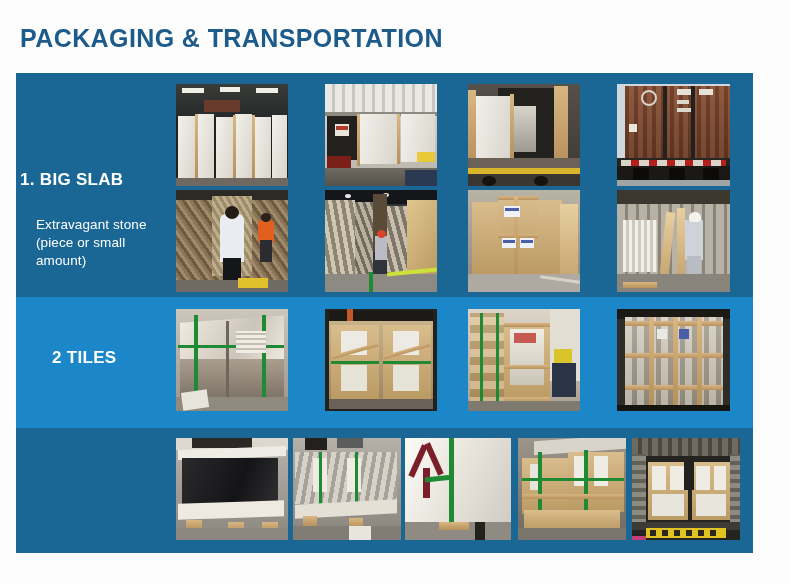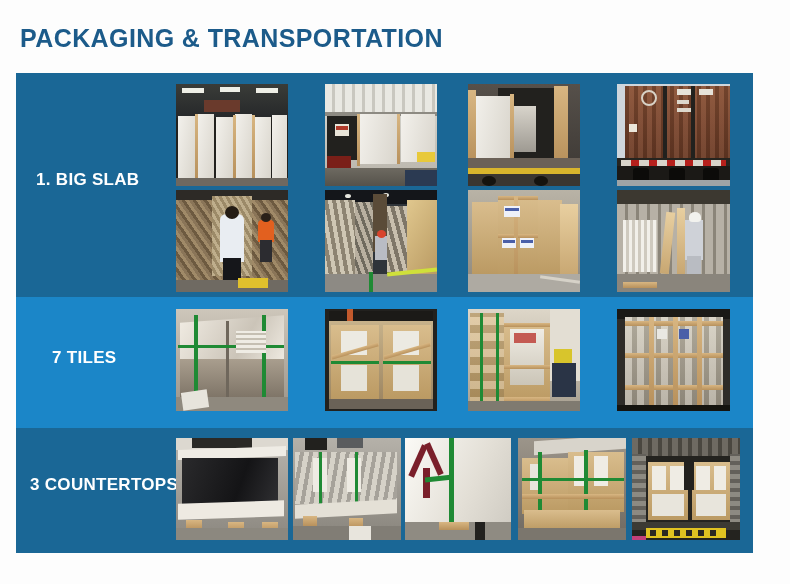--- a/index.html
+++ b/index.html
@@ -68,21 +68,21 @@
   }
   .lbl-heading {
     position: absolute;
     color: #ffffff;
     font-weight: bold;
     font-size: 17px;
     letter-spacing: 0.3px;
     white-space: nowrap;
   }
   #lbl-ordinary    { left: 20px; top: 23px; width: 140px; }
-  #lbl-bigslab     { left: 20px; top: 97px; }
+  #lbl-bigslab     { left: 4px; top: 97px; }
   #lbl-extravagant { left: 20px; top: 143px; width: 136px; }
   #lbl-tiles       { left: 36px; top: 51px; font-size: 17px; }
   #lbl-counter     { left: 14px; top: 47px; font-size: 17px; }
 
   
   .photo {
     position: absolute;
     overflow: hidden;
     background: #8a8a86;
   }
@@ -132,20 +132,21 @@
 <body>
 
 <div id="page-title">PACKAGING &amp; TRANSPORTATION</div>
 
 <div id="panel">
 
   <div class="row row-bigslab">
 
     <div class="label-col">
       <div class="lbl-heading" id="lbl-bigslab">1. BIG SLAB</div>
+      <div class="lbl-text" id="lbl-extravagant">Extravagant stone (piece or small amount)</div>
     </div>
 
     <div class="photo" id="ph-r1a-1">
       <div class="layer dark"></div>
       <div class="obj" style="left:0;top:0;width:100%;height:34px;background:linear-gradient(#3a3c38,#26282a);"></div>
       <div class="obj" style="left:6px;top:4px;width:22px;height:5px;background:#efefe6;"></div>
       <div class="obj" style="left:44px;top:3px;width:20px;height:5px;background:#efefe6;"></div>
       <div class="obj" style="left:80px;top:4px;width:22px;height:5px;background:#efefe6;"></div>
       <div class="obj" style="left:28px;top:16px;width:36px;height:12px;background:#6a3a2c;"></div>
       <div class="obj slabwhite" style="left:2px;top:32px;width:17px;height:62px;"></div>
@@ -275,21 +276,21 @@
       <div class="obj" style="left:72px;top:22px;width:12px;height:10px;background:#f2f2ee;border-radius:50% 50% 30% 30%;"></div>
       <div class="obj" style="left:70px;top:66px;width:14px;height:20px;background:#b9bcc2;"></div>
       <div class="obj" style="left:0;top:84px;width:100%;height:18px;background:#8a857c;"></div>
       <div class="obj wood" style="left:6px;top:92px;width:34px;height:6px;"></div>
     </div>
   </div>
 
   <div class="row row-tiles">
 
     <div class="label-col">
-      <div class="lbl-heading" id="lbl-tiles">7 TILES</div>
+      <div class="lbl-heading" id="lbl-tiles">2 TILES</div>
     </div>
 
     <div class="photo" id="ph-r2-1">
       <div class="layer" style="background:linear-gradient(#cdc6ba,#9b948a);"></div>
       <div class="obj marble" style="left:4px;top:10px;width:104px;height:46px;transform:skewY(-4deg);"></div>
       <div class="obj" style="left:4px;top:50px;width:104px;height:40px;background:linear-gradient(#a99e8e,#7d7366);"></div>
       <div class="obj" style="left:50px;top:12px;width:3px;height:78px;background:#6f675c;"></div>
       <div class="obj green" style="left:18px;top:6px;width:4px;height:92px;"></div>
       <div class="obj green" style="left:86px;top:6px;width:4px;height:92px;"></div>
       <div class="obj green" style="left:2px;top:36px;width:106px;height:3px;"></div>
@@ -346,23 +347,20 @@
       <div class="obj wood" style="left:56px;top:8px;width:5px;height:88px;"></div>
       <div class="obj wood" style="left:80px;top:8px;width:5px;height:88px;"></div>
       <div class="obj" style="left:40px;top:20px;width:10px;height:10px;background:#e9e8e2;"></div>
       <div class="obj" style="left:62px;top:20px;width:10px;height:10px;background:#4a5fa8;"></div>
       <div class="obj" style="left:0;top:96px;width:100%;height:6px;background:#15140f;"></div>
     </div>
   </div>
 
   <div class="row row-counter">
 
-    <div class="label-col">
-      <div class="lbl-heading" id="lbl-counter">3 COUNTERTOPS</div>
-    </div>
 
     <div class="photo" id="ph-r3-1">
       <div class="layer" style="background:linear-gradient(#b9b5ae,#8b877f);"></div>
       <div class="obj" style="left:0;top:0;width:100%;height:12px;background:#dcd8d0;"></div>
       <div class="obj" style="left:16px;top:0;width:60px;height:10px;background:#2a2926;"></div>
       <div class="obj" style="left:2px;top:10px;width:108px;height:10px;background:#efece5;transform:skewY(-2deg);"></div>
       <div class="obj" style="left:6px;top:20px;width:96px;height:48px;background:linear-gradient(110deg,#2a2a2c,#141416 60%,#303033);"></div>
       <div class="obj" style="left:2px;top:64px;width:106px;height:16px;background:#eeeae2;transform:skewY(-2deg);"></div>
       <div class="obj wood" style="left:10px;top:82px;width:16px;height:10px;"></div>
       <div class="obj wood" style="left:52px;top:84px;width:16px;height:10px;"></div>

